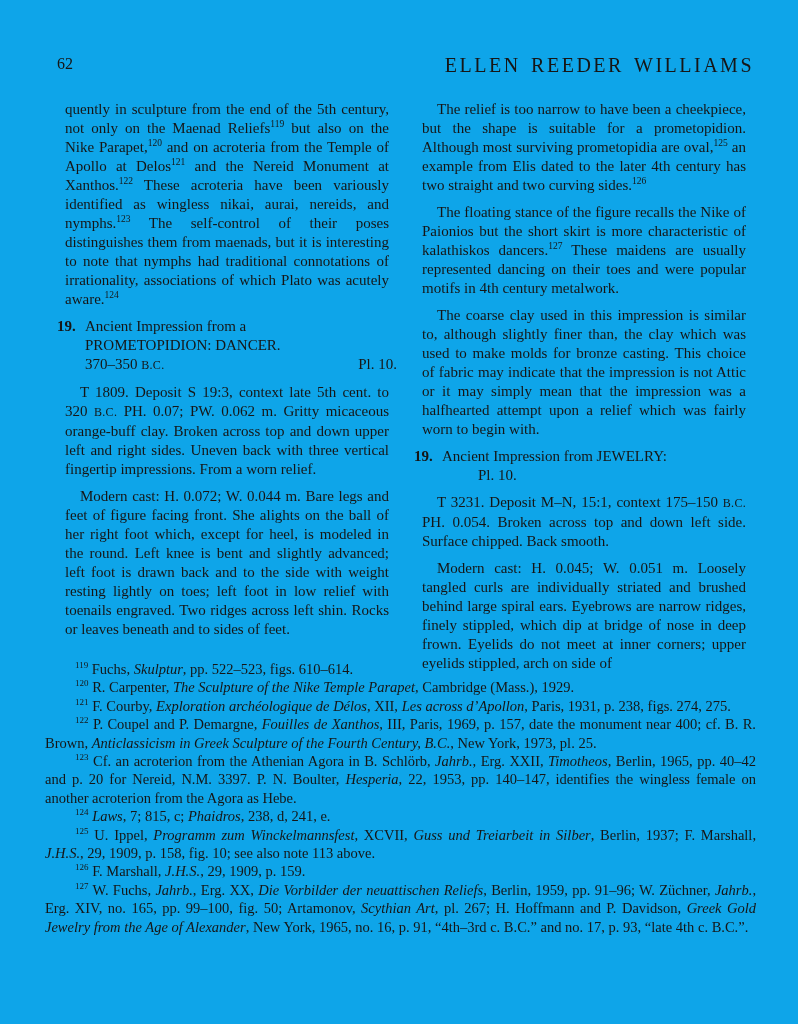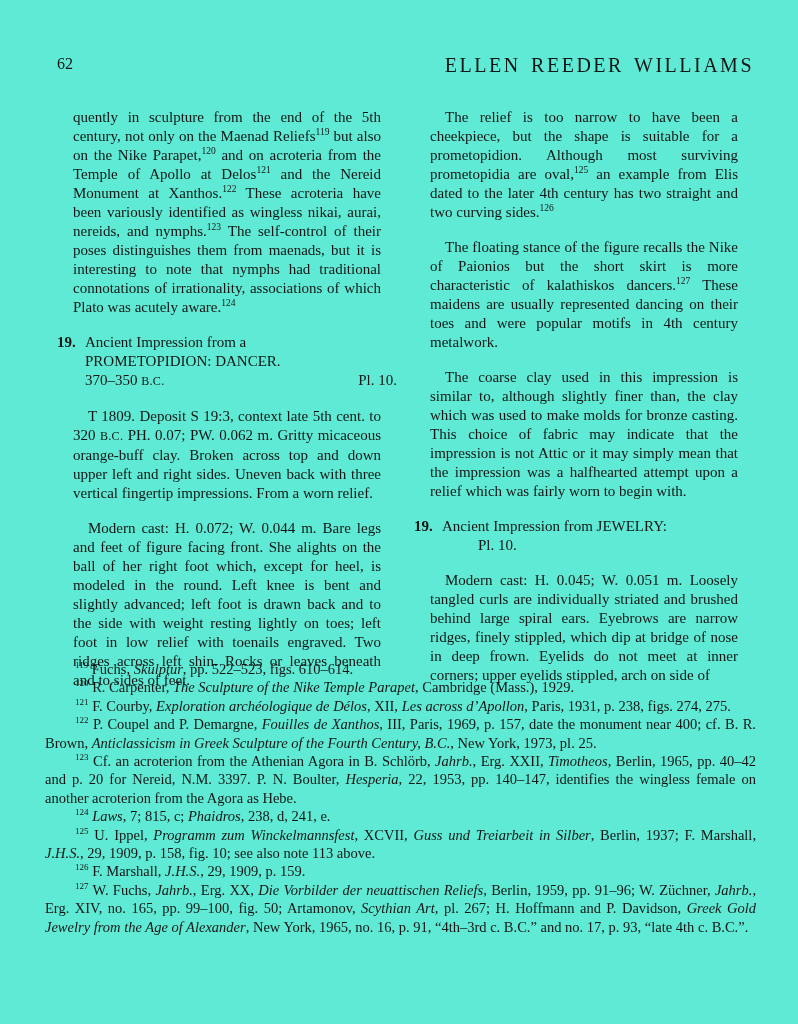--- a/index.html
+++ b/index.html
@@ -3,30 +3,30 @@
 <meta charset="utf-8">
 <style>
   html,body{margin:0;padding:0;}
   body{
     width:798px;height:1024px;
     background:#e9e9e9;
     font-family:"Liberation Serif","DejaVu Serif",serif;
   }
   .page{
     position:relative;width:798px;height:1024px;
-    background:#5eead4;color:#161616;overflow:hidden;
+    background:#0ea5e9;color:#161616;overflow:hidden;
   }
   
   .running-head{position:absolute;top:54px;left:57px;width:697px;}
   .page-num{position:absolute;left:0;top:1px;font-size:16px;}
   .running-title{display:block;text-align:right;font-size:20px;letter-spacing:2.5px;word-spacing:3px;}
   
   .columns{position:absolute;top:92px;left:57px;width:697px;display:flex;gap:17px;}
   .col{width:340px;font-size:15px;line-height:19px;text-align:justify;}
-  .para{margin:16px;}
+  .para{margin:8px;}
   .para.indent{text-indent:15px;}
   sup.fnref{font-size:9.5px;line-height:0;vertical-align:super;}
   .sc{font-size:0.8em;letter-spacing:0.3px;}
   
   .entry{display:flex;margin:8px 0 3px 0;}
   .entry-num{flex:none;width:28px;font-weight:bold;}
   .entry-lines{flex:1;}
   .entry-line{display:flex;justify-content:flex-start;text-align:left;}
   .entry-line .line-text{flex:1;}
   .plate-ref{flex:none;padding-left:8px;margin-left:28px;}
@@ -75,20 +75,21 @@
           <span class="entry-num">19.</span>
           <div class="entry-lines">
             <div class="entry-line">
               <span class="line-text"><span>Ancient Impression from JEWELRY:</span></span>
             </div>
             <div class="entry-line">
               <span class="plate-ref">Pl. 10.</span>
             </div>
           </div>
         </div>
+        <p class="para indent"><span>T 3231. Deposit M–N, 15:1, context 175–150 </span><span class="sc">B.C.</span><span> PH. 0.054. Broken across top and down left side. Surface chipped. Back smooth.</span></p>
         <p class="para indent"><span>Modern cast: H. 0.045; W. 0.051 m. Loosely tangled curls are individually striated and brushed behind large spiral ears. Eyebrows are narrow ridges, finely stippled, which dip at bridge of nose in deep frown. Eyelids do not meet at inner corners; upper eyelids stippled, arch on side of</span></p>
       </section>
   </main>
 
   <footer class="footnotes" id="footnotes">
       <p class="footnote"><sup>119</sup> <span>Fuchs, </span><em>Skulptur</em><span>, pp. 522–523, figs. 610–614.</span></p>
       <p class="footnote"><sup>120</sup> <span>R. Carpenter, </span><em>The Sculpture of the Nike Temple Parapet</em><span>, Cambridge (Mass.), 1929.</span></p>
       <p class="footnote"><sup>121</sup> <span>F. Courby, </span><em>Exploration archéologique de Délos</em><span>, XII, </span><em>Les across d’Apollon</em><span>, Paris, 1931, p. 238, figs. 274, 275.</span></p>
       <p class="footnote"><sup>122</sup> <span>P. Coupel and P. Demargne, </span><em>Fouilles de Xanthos</em><span>, III, Paris, 1969, p. 157, date the monument near 400; cf. B. R. Brown, </span><em>Anticlassicism in Greek Sculpture of the Fourth Century, B.C.</em><span>, New York, 1973, pl. 25.</span></p>
       <p class="footnote"><sup>123</sup> <span>Cf. an acroterion from the Athenian Agora in B. Schlörb, </span><em>Jahrb.</em><span>, Erg. XXII, </span><em>Timotheos</em><span>, Berlin, 1965, pp. 40–42 and p. 20 for Nereid, N.M. 3397. P. N. Boulter, </span><em>Hesperia</em><span>, 22, 1953, pp. 140–147, identifies the wingless female on another acroterion from the Agora as Hebe.</span></p>

